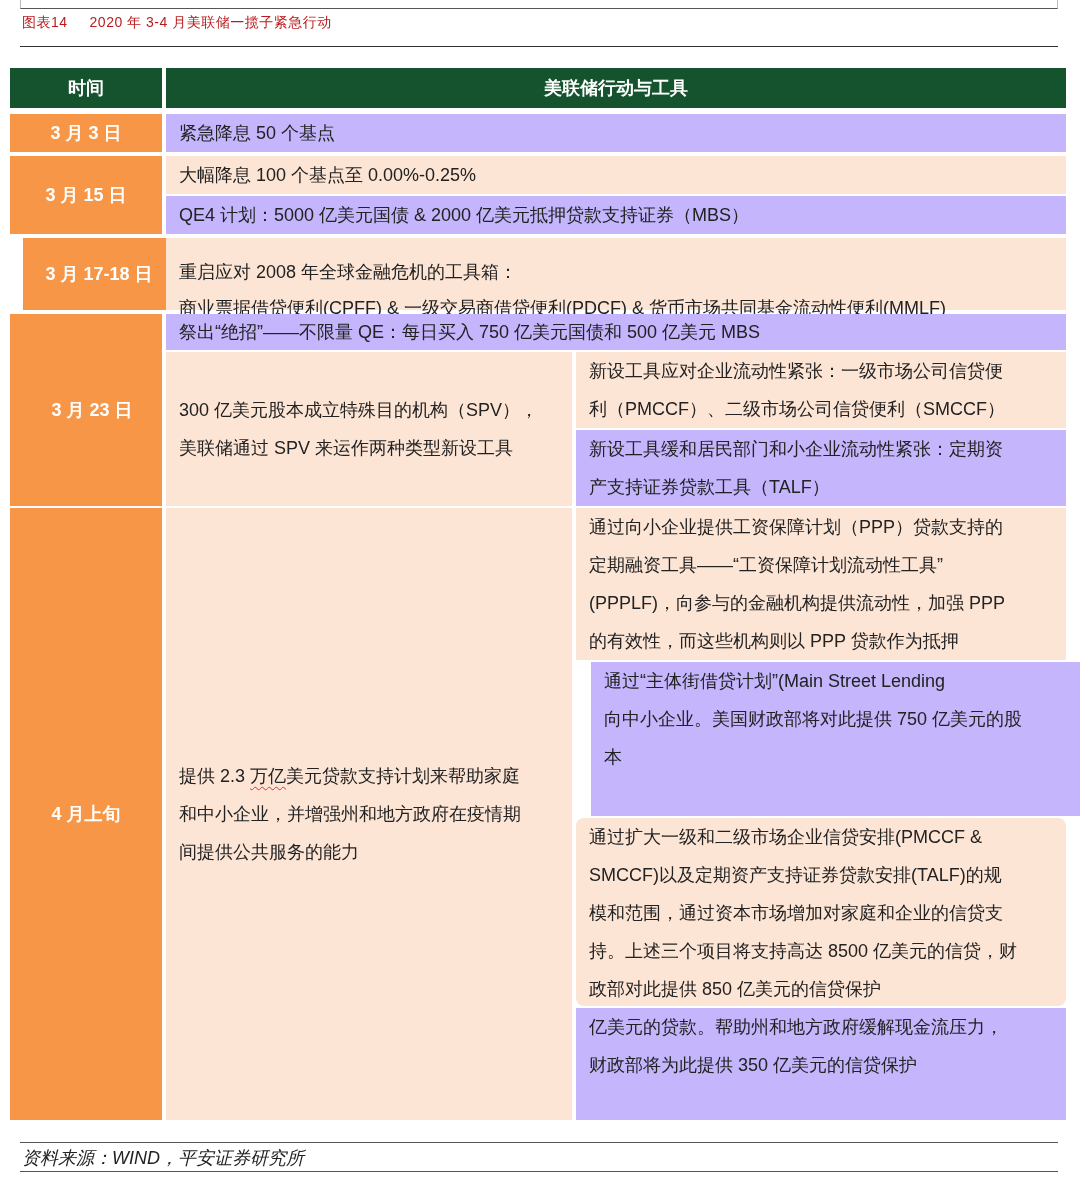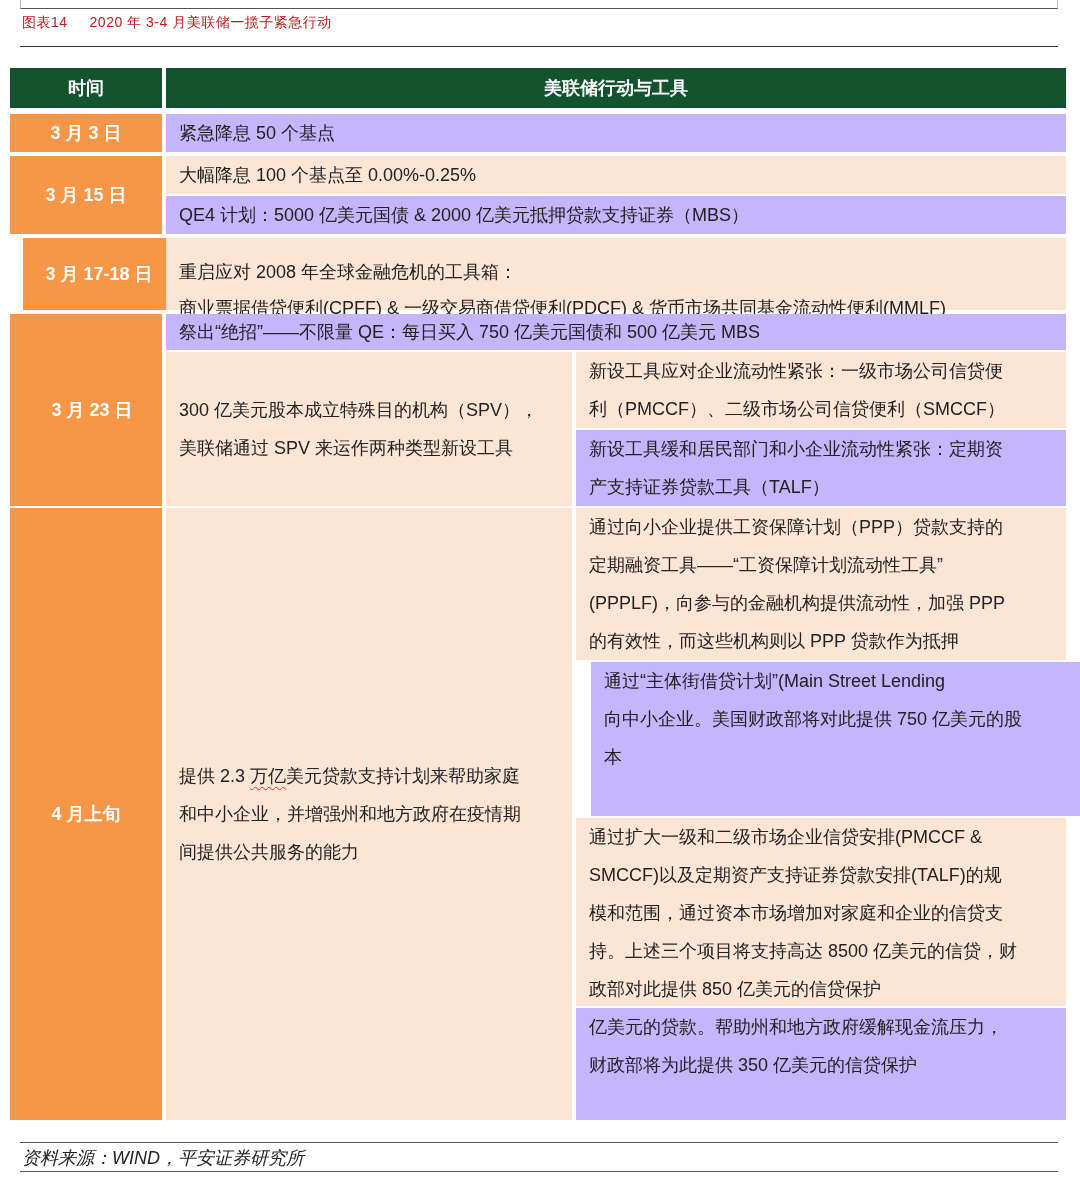--- a/index.html
+++ b/index.html
@@ -87,21 +87,21 @@
   <div>通过向小企业提供工资保障计划（PPP）贷款支持的</div>
   <div>定期融资工具——“工资保障计划流动性工具”</div>
   <div>(PPPLF)，向参与的金融机构提供流动性，加强 PPP</div>
   <div>的有效性，而这些机构则以 PPP 贷款作为抵押</div>
 </div>
 <div class="cell med txt" style="left:576px;top:662px;width:490px;height:154px;margin-left:15px;">
   <div>通过“主体街借贷计划”(Main Street Lending</div>
   <div>向中小企业。美国财政部将对此提供 750 亿美元的股</div>
   <div>本</div>
 </div>
-<div class="cell light txt" style="left:576px;top:818px;width:490px;height:188px;">
+<div class="cell light txt" style="left:576px;top:818px;width:490px;height:188px;border-radius:8px;">
   <div>通过扩大一级和二级市场企业信贷安排(PMCCF &amp;</div>
   <div>SMCCF)以及定期资产支持证券贷款安排(TALF)的规</div>
   <div>模和范围，通过资本市场增加对家庭和企业的信贷支</div>
   <div>持。上述三个项目将支持高达 8500 亿美元的信贷，财</div>
   <div>政部对此提供 850 亿美元的信贷保护</div>
 </div>
 <div class="cell med txt" style="left:576px;top:1008px;width:490px;height:112px;">
   <div>亿美元的贷款。帮助州和地方政府缓解现金流压力，</div>
   <div>财政部将为此提供 350 亿美元的信贷保护</div>
 </div>

